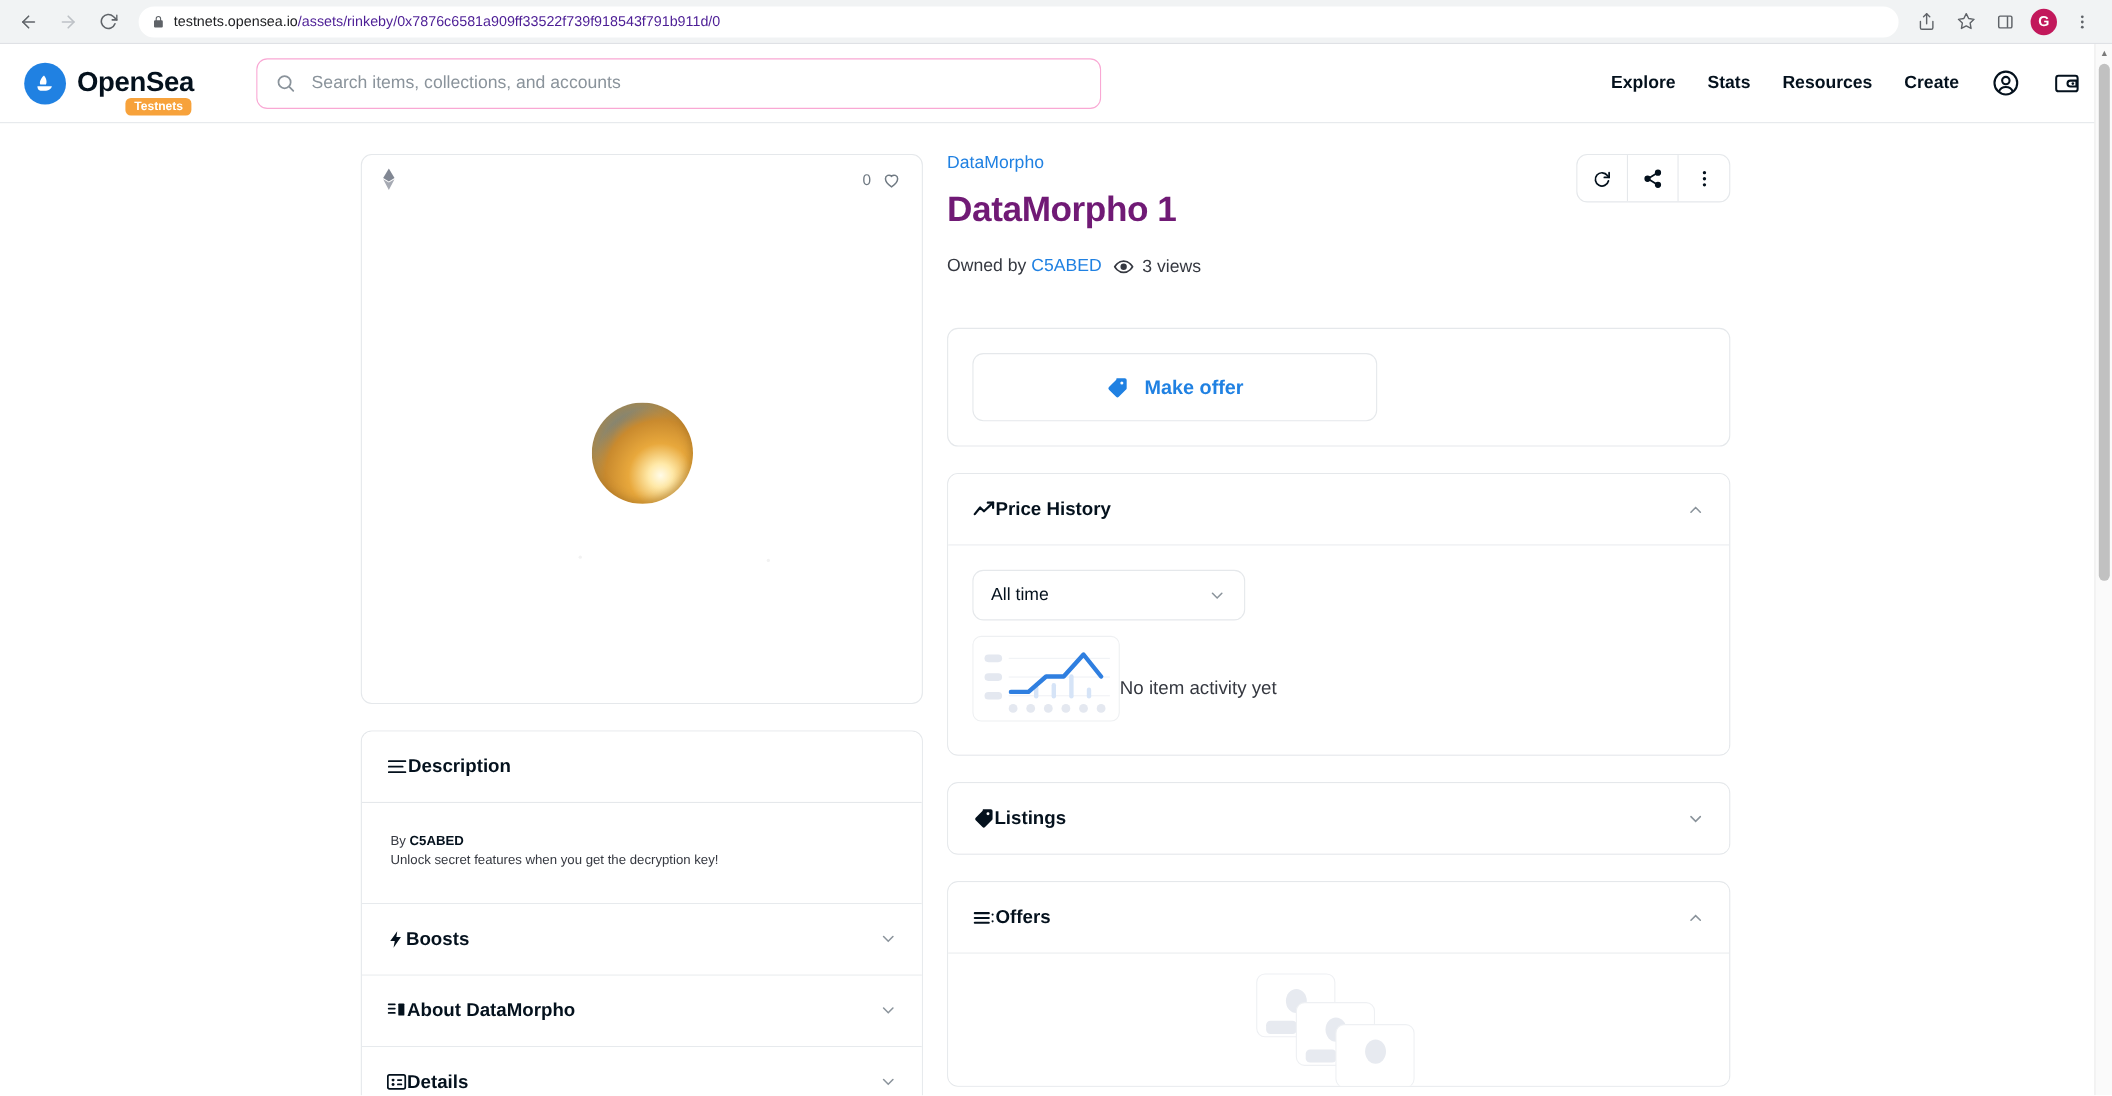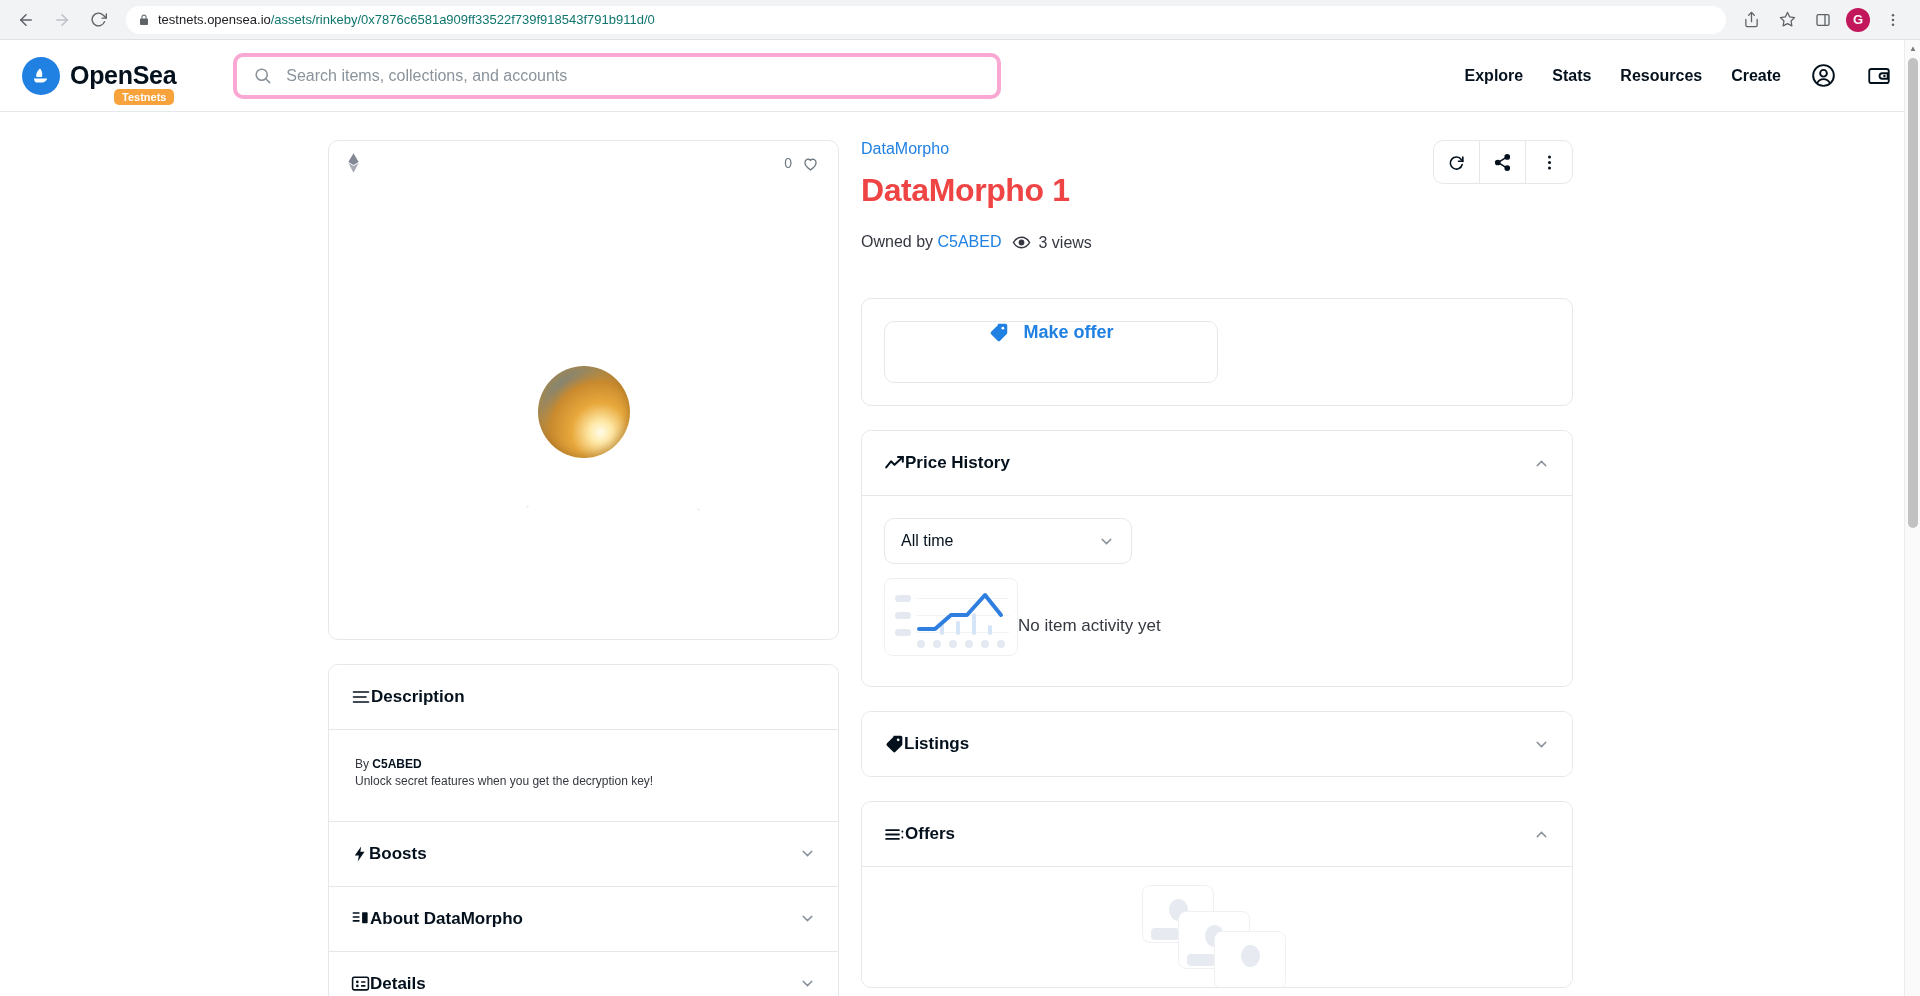--- a/index.html
+++ b/index.html
@@ -41,21 +41,21 @@
     gap: 8px;
     min-width: 0;
   }
   .omnibox .url {
     font-size: 13px;
     color: #202124;
     white-space: nowrap;
     overflow: hidden;
     text-overflow: ellipsis;
   }
-  .omnibox .url .dim { color: #0f766e; }
+  .omnibox .url .dim { color: #4c1d95; }
   .chrome-icons { display: flex; align-items: center; gap: 10px; flex: 0 0 auto; padding-right: 4px; }
   .chrome-icons .ci { width: 26px; height: 26px; display: flex; align-items: center; justify-content: center; color: #5f6368; }
   .avatar-g {
     width: 24px; height: 24px; border-radius: 50%;
     background: #c2185b; color: #fff;
     font-size: 13px; font-weight: bold;
     display: flex; align-items: center; justify-content: center;
   }
 
   
@@ -107,21 +107,21 @@
   .testnets-badge {
     position: absolute; left: 92px; top: 32px;
     background: #f7a23b; color: #ffffff;
     font-size: 11px; font-weight: bold;
     padding: 2px 8px; border-radius: 5px;
   }
   .search-wrap {
     margin-left: 57px;
     width: 768px;
     height: 46px;
-    border: 4px solid #f9a8d4;
+    border: 1px solid #f9a8d4;
     border-radius: 10px;
     display: flex; align-items: center;
     padding: 0 16px; gap: 12px;
     background: #fff;
   }
   .search-wrap input {
     border: 0; outline: 0; flex: 1;
     font-size: 16px; color: #04111d;
     font-family: "Liberation Sans", sans-serif;
     background: transparent;
@@ -225,21 +225,21 @@
     position: absolute;
     border: 1px solid #eef0f3; border-radius: 8px; background: #fff;
   }
   .mc-circ { position: absolute; border-radius: 50%; background: #e7eaf0; }
   .mc-bar { position: absolute; border-radius: 4px; background: #e7eaf0; }
 
   .offers-body { background: #fff; padding-top: 18px; height: 120px; overflow: hidden; display: flex; justify-content: center; }
 
   .title-block { padding-right: 8px; }
   .collection-link { font-size: 16px; color: #2081e2; text-decoration: none; }
-  .item-title { font-size: 32px; font-weight: bold; color: #ef4444; margin: 14px 0 0 0; letter-spacing: -0.4px; }
+  .item-title { font-size: 32px; font-weight: bold; color: #701a75; margin: 14px 0 0 0; letter-spacing: -0.4px; }
   .owner-row { display: flex; align-items: flex-start; gap: 10px; margin-top: 24px; font-size: 16px; color: #353840; }
   .owner-row a { color: #2081e2; text-decoration: none; }
   .views { display: flex; align-items: center; gap: 8px; color: #353840; }
 
   .title-actions {
     position: absolute; right: 0; top: 0;
     display: flex;
     border: 1px solid #e5e8eb; border-radius: 10px;
     overflow: hidden; background: #fff;
   }
@@ -248,23 +248,23 @@
     display: flex; align-items: center; justify-content: center;
     color: #04111d;
     border-right: 1px solid #e5e8eb;
   }
   .title-actions .ta-btn:last-child { border-right: 0; }
 
   .right-head { position: relative; min-height: 132px; }
 
   .offer-card { margin-top: 26px; padding: 22px; }
   .offer-btn {
-    width: 334px; height: 62px;
+    width: 368px; height: 62px;
     border: 1px solid #e5e8eb; border-radius: 10px;
-    display: flex; align-items: flex-start; justify-content: center; gap: 14px;
+    display: flex; align-items: center; justify-content: center; gap: 14px;
     font-size: 18px; font-weight: bold; color: #2081e2;
     background: #fff;
   }
   .mt24 { margin-top: 24px; }
 </style>
 </head>
 <body>
 
 <div class="browser-bar">
   <div class="nav-btn">

